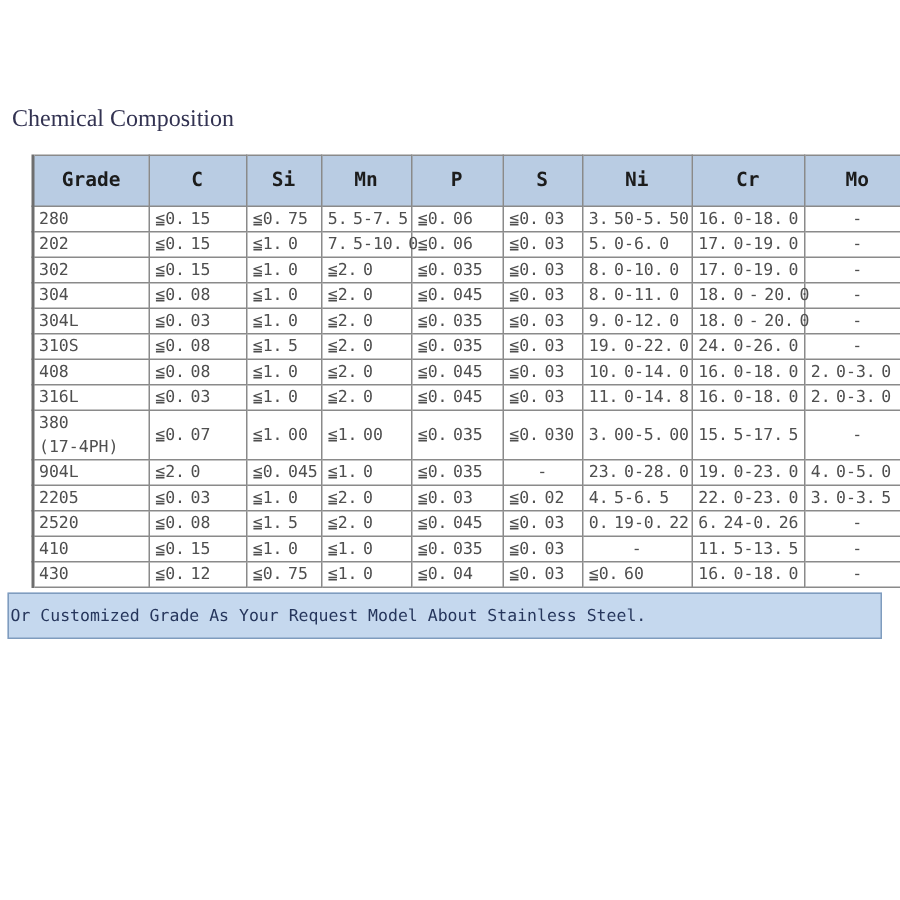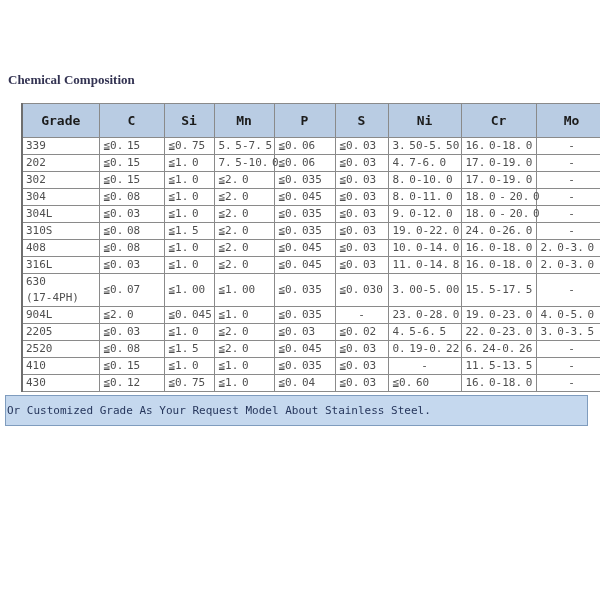--- a/index.html
+++ b/index.html
@@ -15,21 +15,21 @@
   }
   *{box-sizing:border-box;}
   html,body{margin:0;padding:0;}
   body{
     width:600px;height:600px;background:#ffffff;overflow:hidden;
     font-family:"DejaVu Sans Mono","DejaVu Sans",monospace;
   }
   .title{
     margin:70px 0 0 8px;
     font-family:"Liberation Serif",serif;
-    font-weight:bold;font-size:13px;line-height:19px;
+    font-weight:normal;font-size:16px;line-height:19px;
     color:var(--title-color);
   }
   table.comp{
     margin:14px 0 0 21px;width:585px;table-layout:fixed;
     border-collapse:collapse;
     border:1px solid var(--outer-line);
     border-left:2px solid var(--outer-line);
   }
   table.comp th,table.comp td{border:1px solid var(--grid-line);}
   table.comp th{
@@ -84,38 +84,38 @@
       <th>Mn</th>
       <th>P</th>
       <th>S</th>
       <th>Ni</th>
       <th>Cr</th>
       <th>Mo</th>
     </tr>
   </thead>
   <tbody>
       <tr>
-        <td class="grade">339</td>
+        <td class="grade">280</td>
         <td>≦0. 15</td>
         <td>≦0. 75</td>
         <td>5. 5-7. 5</td>
         <td>≦0. 06</td>
         <td>≦0. 03</td>
         <td>3. 50-5. 50</td>
         <td>16. 0-18. 0</td>
         <td class="dash">-</td>
       </tr>
       <tr>
         <td class="grade">202</td>
         <td>≦0. 15</td>
         <td>≦1. 0</td>
         <td>7. 5-10. 0</td>
         <td>≦0. 06</td>
         <td>≦0. 03</td>
-        <td>4. 7-6. 0</td>
+        <td>5. 0-6. 0</td>
         <td>17. 0-19. 0</td>
         <td class="dash">-</td>
       </tr>
       <tr>
         <td class="grade">302</td>
         <td>≦0. 15</td>
         <td>≦1. 0</td>
         <td>≦2. 0</td>
         <td>≦0. 035</td>
         <td>≦0. 03</td>
@@ -172,21 +172,21 @@
         <td>≦0. 03</td>
         <td>≦1. 0</td>
         <td>≦2. 0</td>
         <td>≦0. 045</td>
         <td>≦0. 03</td>
         <td>11. 0-14. 8</td>
         <td>16. 0-18. 0</td>
         <td>2. 0-3. 0</td>
       </tr>
       <tr>
-        <td class="grade">630
+        <td class="grade">380
 (17-4PH)</td>
         <td>≦0. 07</td>
         <td>≦1. 00</td>
         <td>≦1. 00</td>
         <td>≦0. 035</td>
         <td>≦0. 030</td>
         <td>3. 00-5. 00</td>
         <td>15. 5-17. 5</td>
         <td class="dash">-</td>
       </tr>

